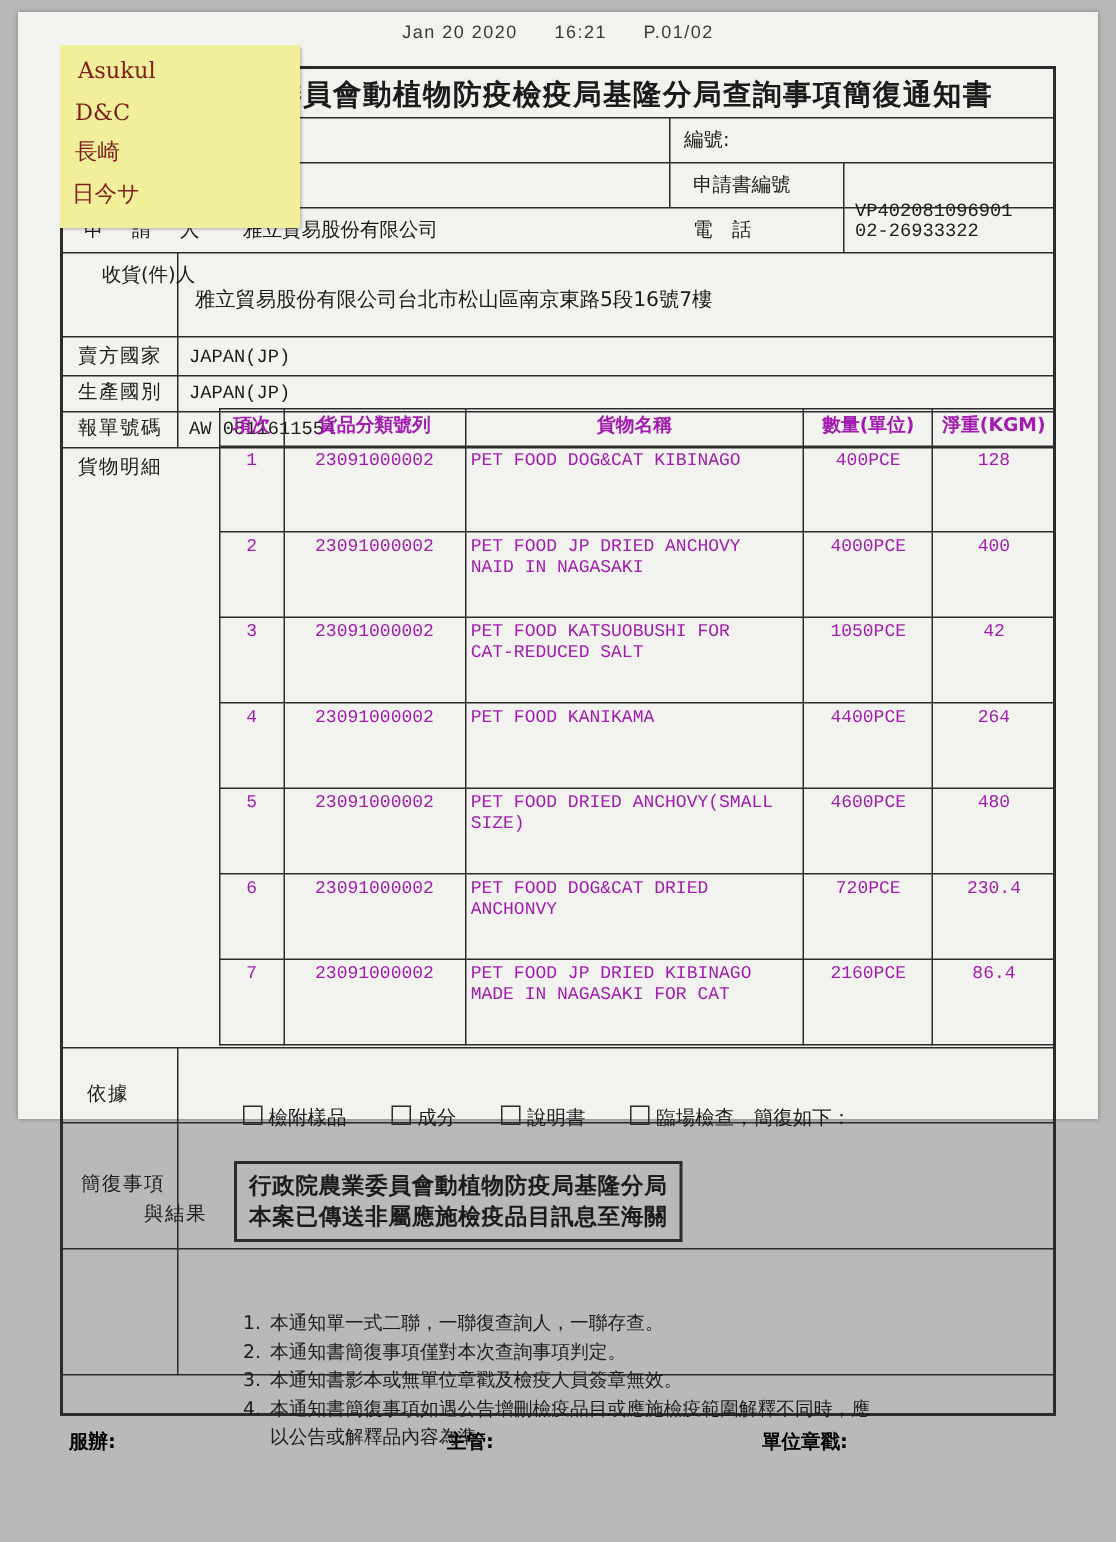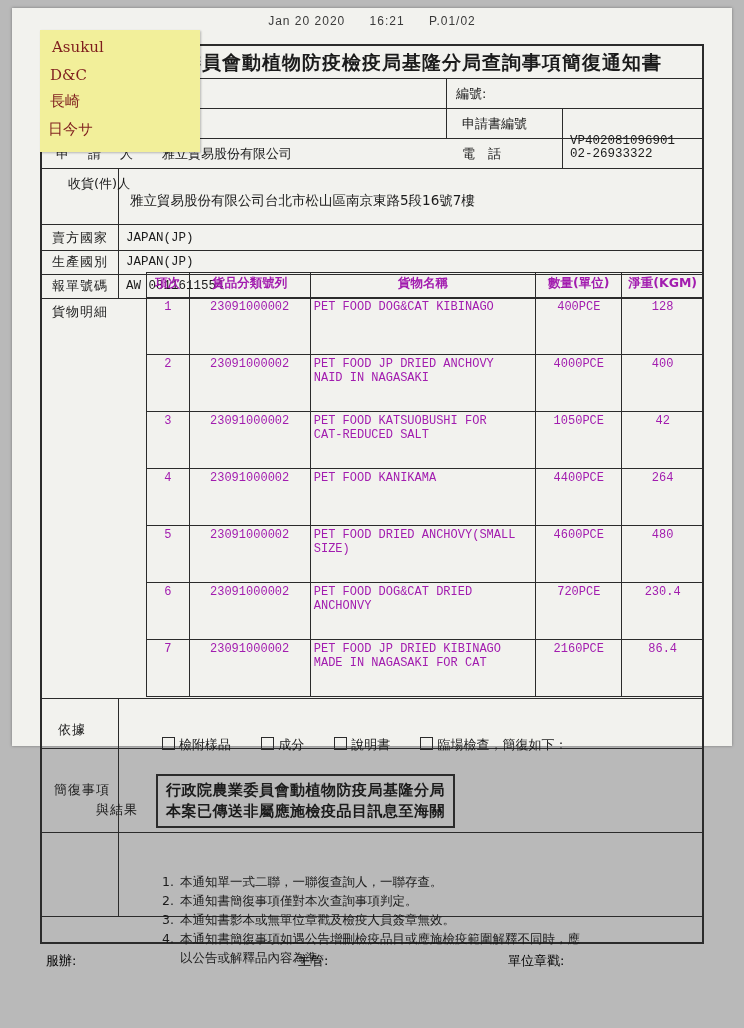--- a/index.html
+++ b/index.html
@@ -110,21 +110,21 @@
     position:absolute;left:120px;top:826px;width:520px;
     font-size:12.5px;line-height:19px;
   }
   .notes .ln{white-space:nowrap;}
   .notes .num{display:inline-block;width:18px;}
 
   .sigrow{
     position:absolute;left:28px;top:944px;width:664px;
     font-size:13px;
   }
-  .sigrow span{position:absolute;}
+  .sigrow span{position:absolute;font-weight:bold;}
 
   
   .sticky{
     position:absolute;left:28px;top:22px;
     width:160px;height:122px;
     background:#f2ef9a;
     box-shadow:1px 1px 2px rgba(0,0,0,.25);
     font-family:"DejaVu Serif", serif;
     color:#7f1d1d;
   }

